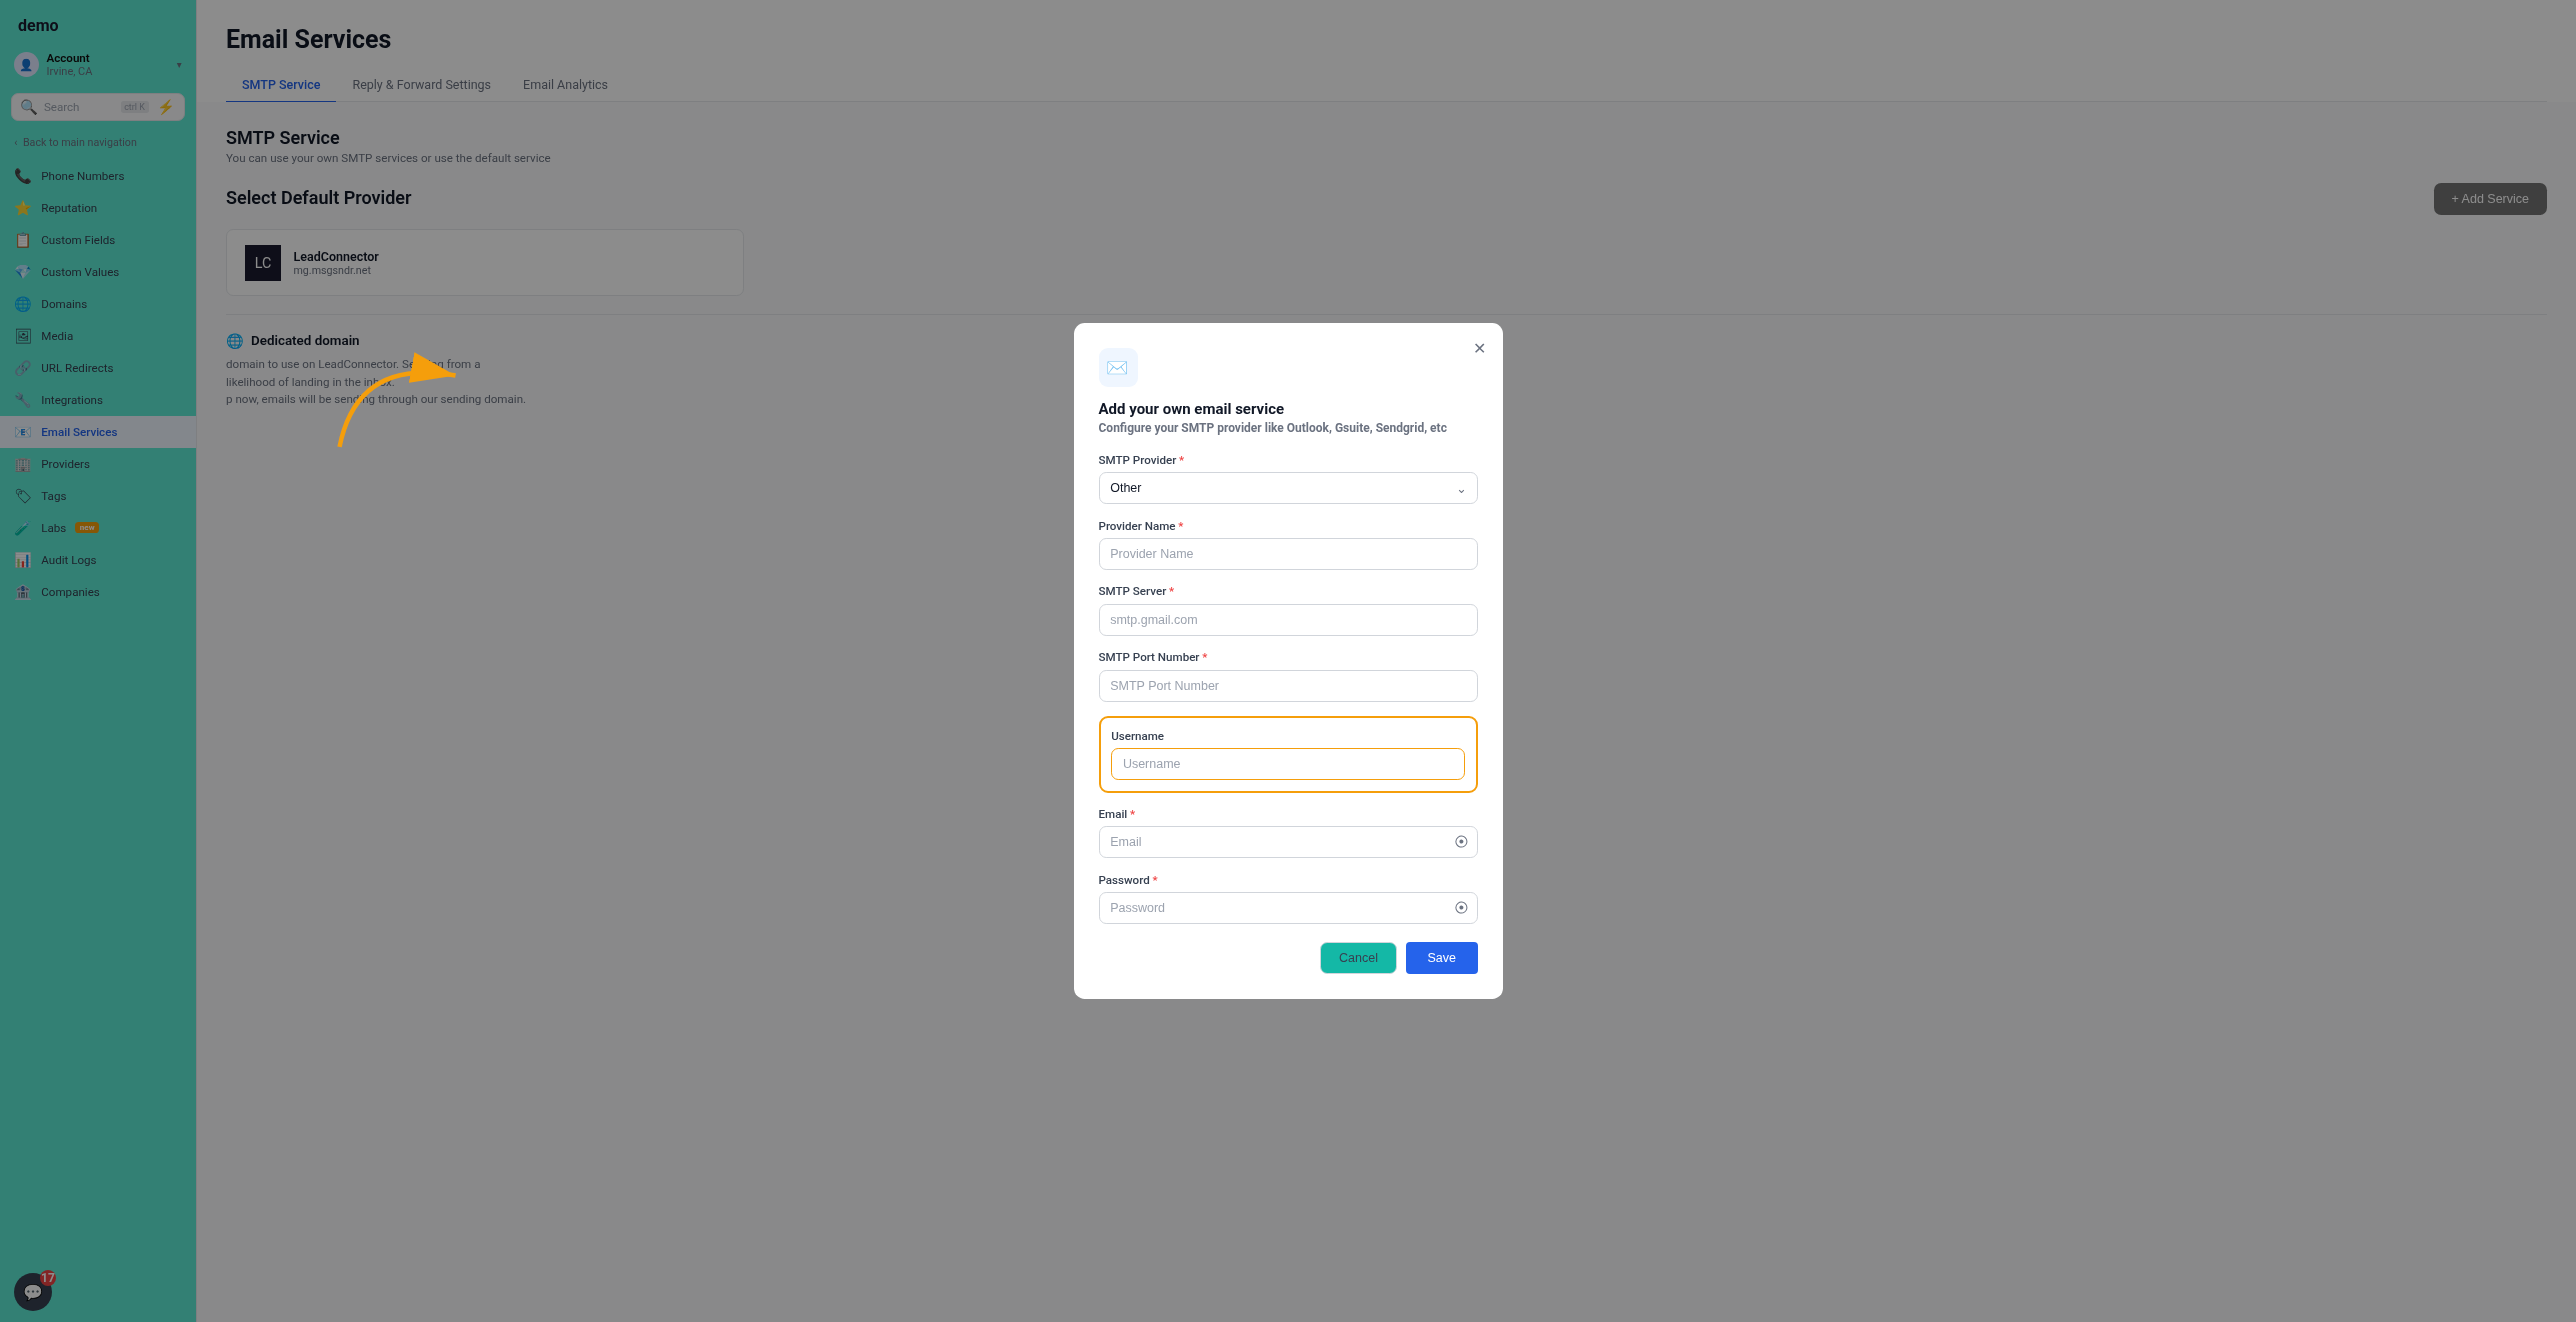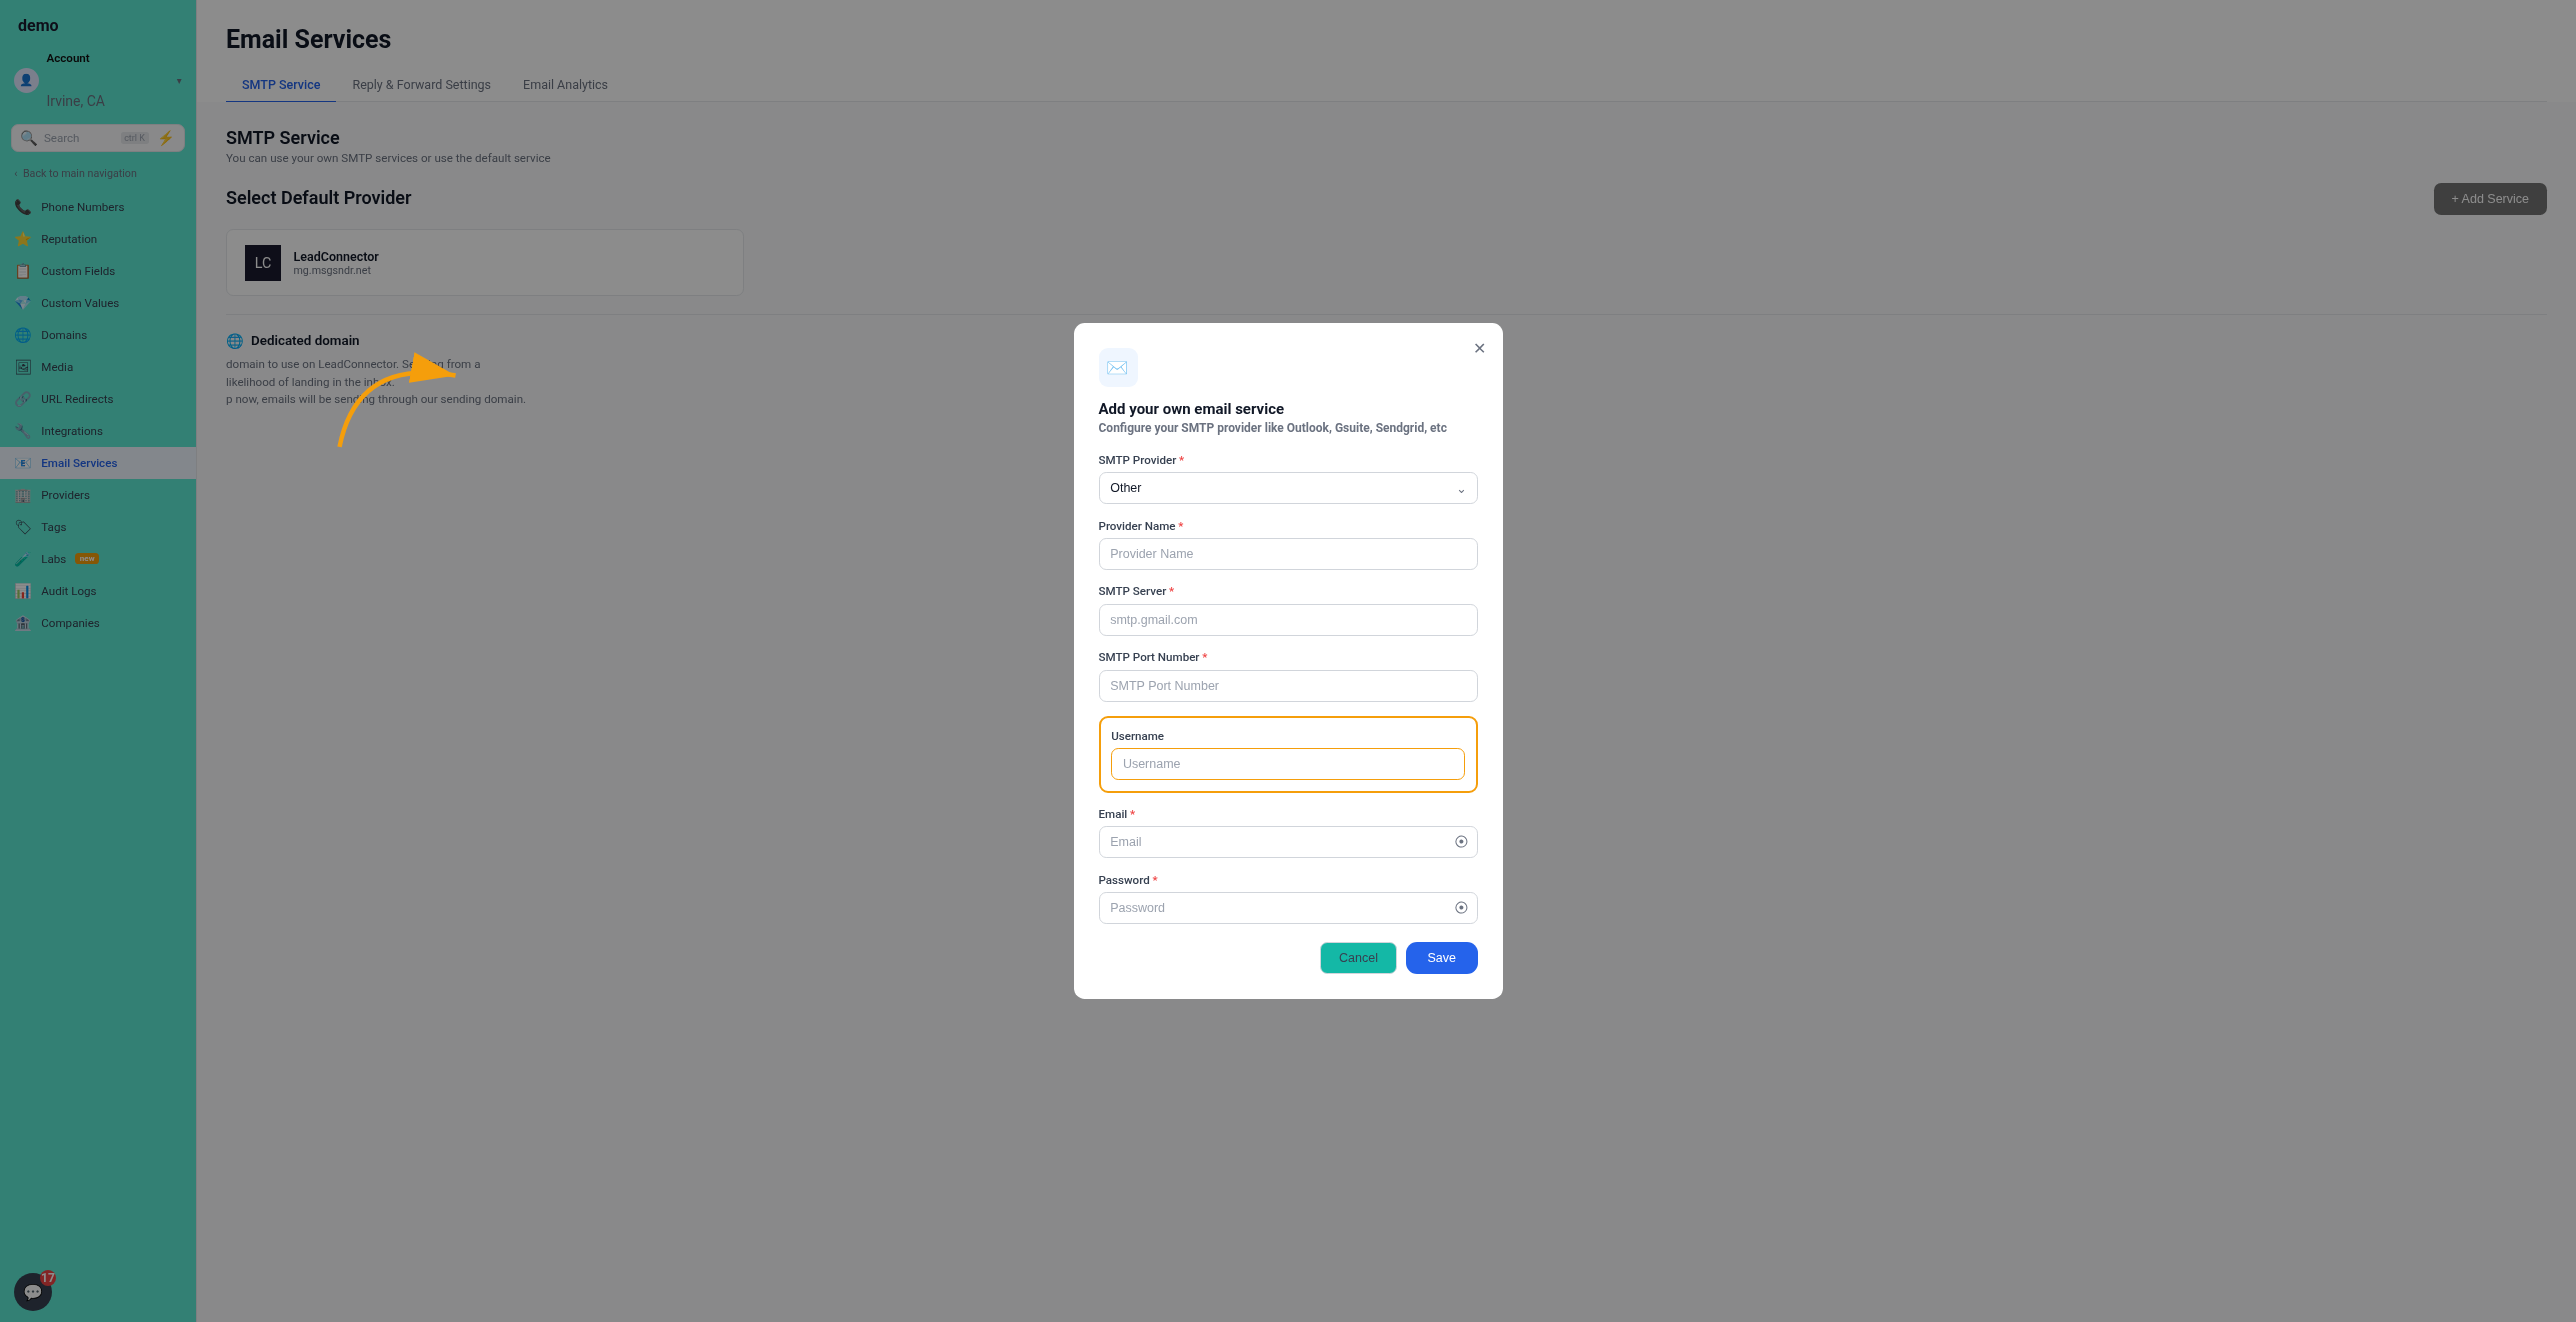--- a/index.html
+++ b/index.html
@@ -32,21 +32,21 @@
     }
     .sidebar-account-icon {
       width: 25px; height: 25px;
       background: #e0e7ff;
       border-radius: 50%;
       display: flex; align-items: center; justify-content: center;
       color: #4f46e5; font-size: 11.6px;
     }
     .sidebar-account-info { flex: 1; }
     .sidebar-account-name { font-size: 11.6px; font-weight: 600; color: #111; }
-    .sidebar-account-loc { font-size: 14px; color: #6b7280; margin-top: 28px; }
+    .sidebar-account-loc { font-size: 11px; color: #6b7280; }
     .sidebar-chevron { color: #6b7280; font-size: 9.8px; }
     .sidebar-search {
       margin: 7.2px 10.7px;
       display: flex;
       align-items: center;
       background: #f9fafb;
       border: 0.9px solid #e5e7eb;
       border-radius: 7.2px;
       padding: 5.4px 9px;
       gap: 5.4px;
@@ -310,21 +310,21 @@
       border: 0.9px solid #d1d5db;
       border-radius: 7.2px;
       padding: 8px 18px;
       font-size: 12.5px;
       color: #374151;
       cursor: pointer;
     }
     .btn-save {
       background: #2563eb;
       border: none;
-      border-radius: 11px;
+      border-radius: 4px;
       padding: 8px 21.5px;
       font-size: 12.5px;
       font-weight: 500;
       color: #fff;
       cursor: pointer;
     }
 
     
     .arrow-annotation {
       position: absolute;

